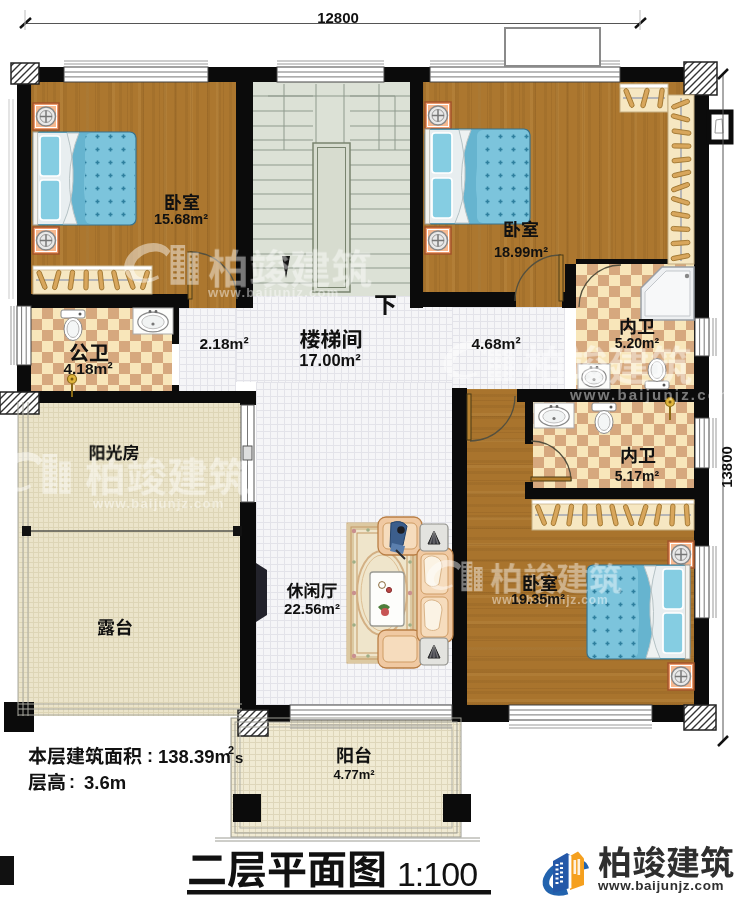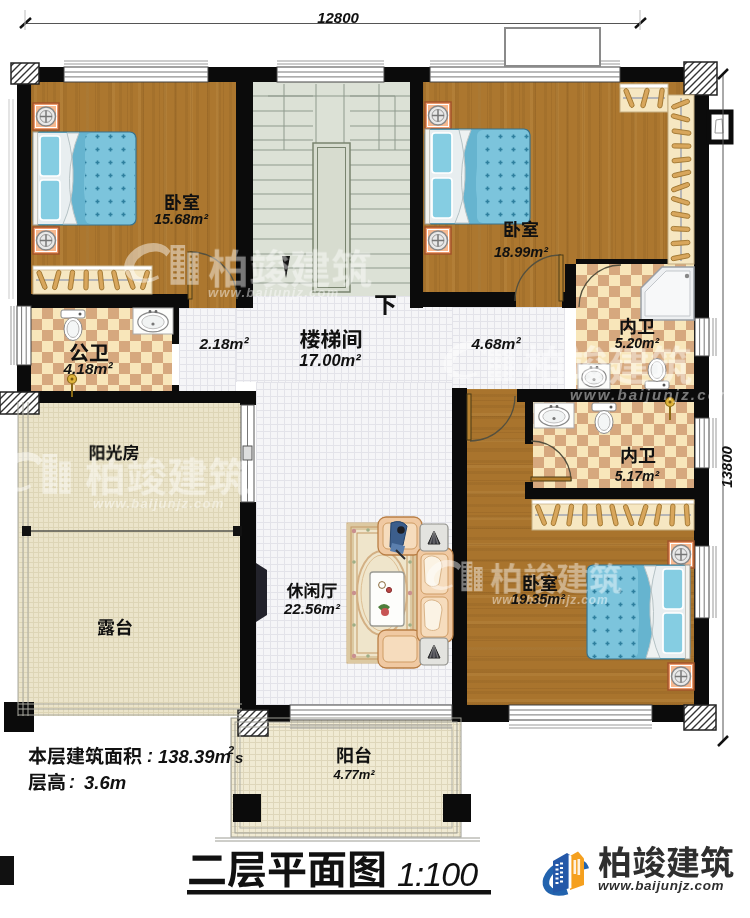--- a/index.html
+++ b/index.html
@@ -1,16 +1,16 @@
 <!DOCTYPE html>
 <html><head><meta charset="utf-8">
 <style>
 html,body{margin:0;padding:0;background:#fff;}
 #plan{position:relative;width:750px;height:918px;overflow:hidden;background:#fff;
-font-family:"Liberation Sans",sans-serif;font-style:italic;}
+font-family:"Liberation Sans",sans-serif;}
 </style></head>
 <body>
 <div id="plan">
 
 <div style="position:absolute;left:31px;top:82px;width:206px;height:226px;background-color:#ac772f;background-image:repeating-linear-gradient(90deg,rgba(80,45,8,0.10) 0 1px,transparent 1px 16px),repeating-linear-gradient(90deg,rgba(255,225,160,0.07) 3px 6px,transparent 6px 29px),repeating-linear-gradient(90deg,rgba(60,35,5,0.07) 0 3px,transparent 3px 11px);"></div>
 
 <div style="position:absolute;left:423px;top:82px;width:271px;height:226px;background-color:#ac772f;background-image:repeating-linear-gradient(90deg,rgba(80,45,8,0.10) 0 1px,transparent 1px 16px),repeating-linear-gradient(90deg,rgba(255,225,160,0.07) 3px 6px,transparent 6px 29px),repeating-linear-gradient(90deg,rgba(60,35,5,0.07) 0 3px,transparent 3px 11px);"></div>
 
 <div style="position:absolute;left:452px;top:389px;width:242px;height:316px;background-color:#a9742d;background-image:repeating-linear-gradient(0deg,rgba(80,45,8,0.10) 0 1px,transparent 1px 16px),repeating-linear-gradient(0deg,rgba(255,225,160,0.07) 3px 6px,transparent 6px 29px),repeating-linear-gradient(0deg,rgba(60,35,5,0.07) 0 3px,transparent 3px 11px);"></div>
 

